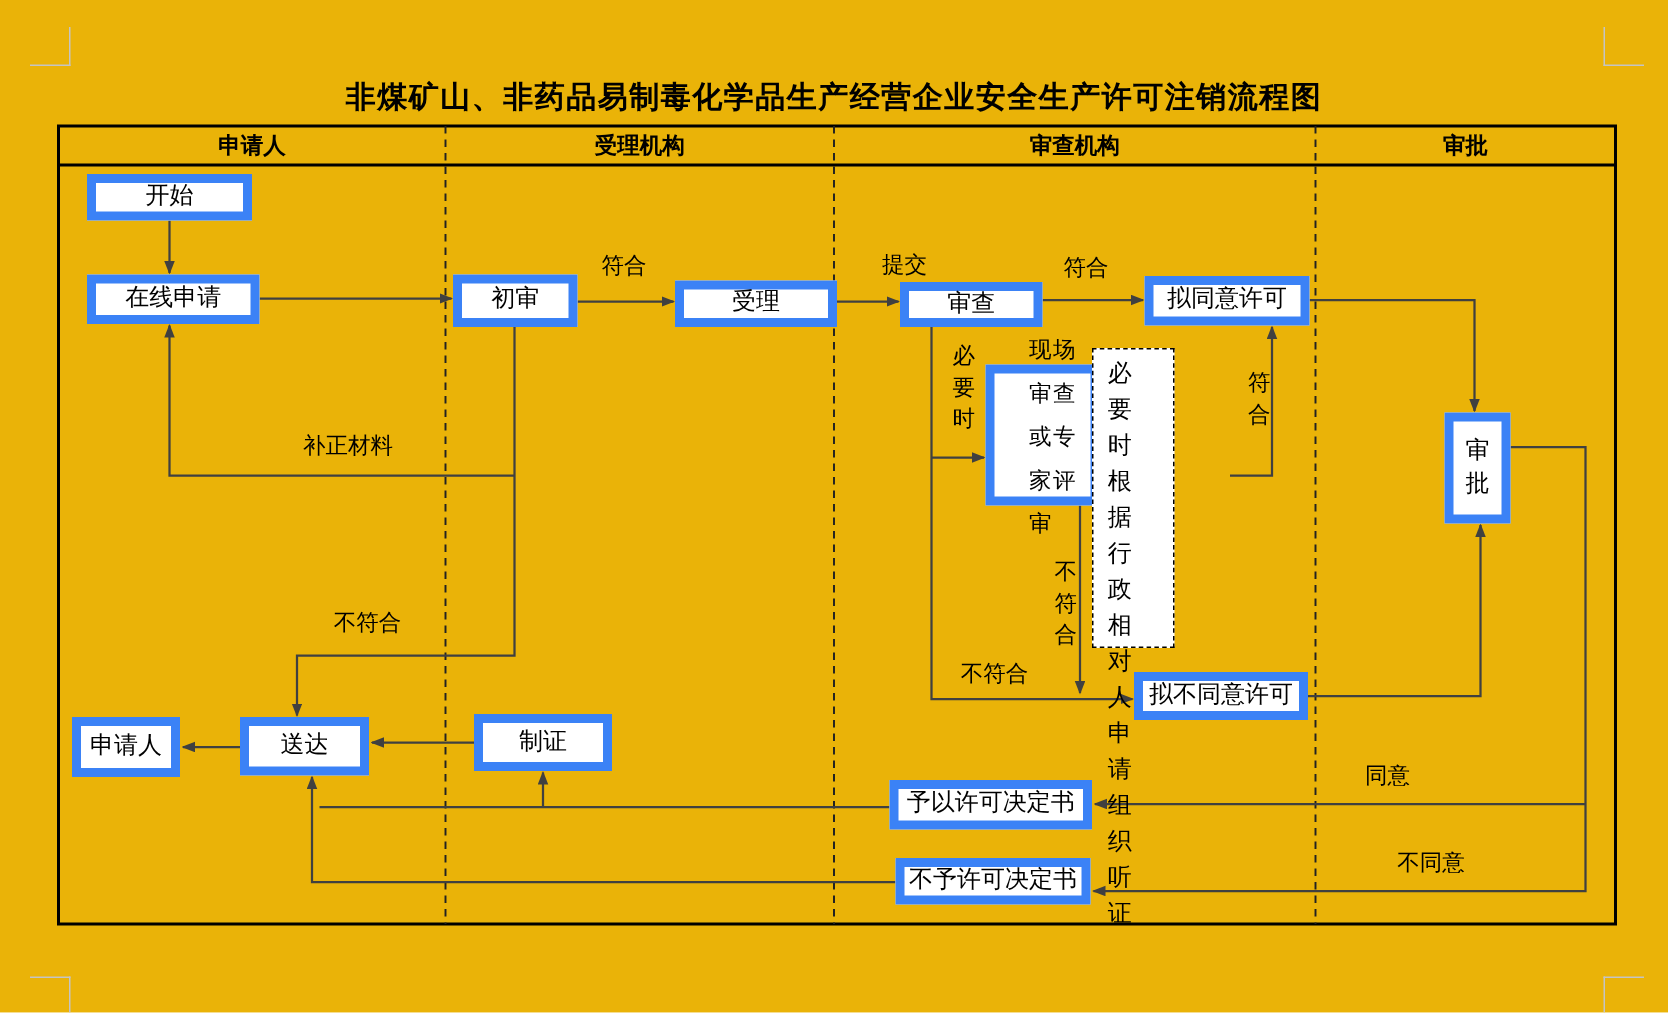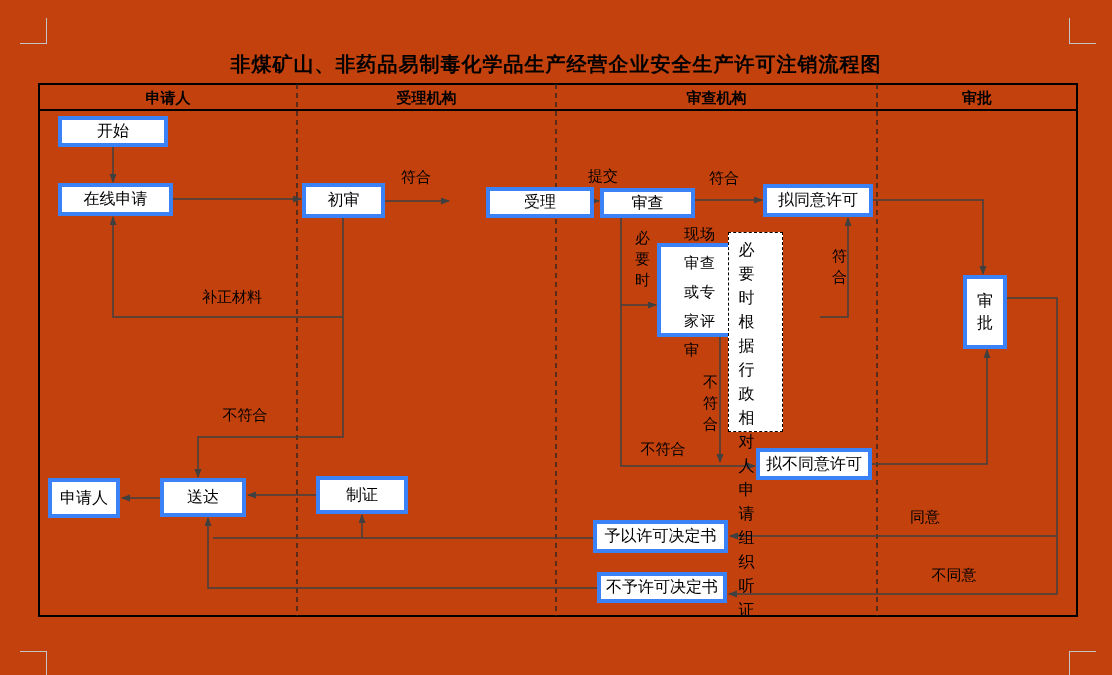--- a/index.html
+++ b/index.html
@@ -1,38 +1,38 @@
 <!DOCTYPE html>
 <html><head>
 <meta charset="utf-8">
 <style>
   html,body{margin:0;padding:0;background:#ffffff;}
   body{font-family:"Liberation Sans","DejaVu Sans",sans-serif;color:#000;}
-  .page{position:relative;width:1112px;height:675px;background:#c2410c;overflow:hidden;}
+  .page{position:relative;width:1112px;height:675px;background:#eab308;overflow:hidden;}
 
   .title{position:absolute;left:0;top:51px;width:1112px;text-align:center;
          font-size:20px;font-weight:bold;letter-spacing:1px;}
 
   .lane-header{position:absolute;top:87px;height:22px;line-height:22px;
                text-align:center;font-size:15px;font-weight:bold;}
   .lh-1{left:39px;width:258px;}
   .lh-2{left:297px;width:259px;}
   .lh-3{left:556px;width:321px;}
   .lh-4{left:877px;width:200px;}
 
   svg.connectors{position:absolute;left:0;top:0;}
 
-  .node{position:absolute;box-sizing:border-box;border:4px solid #3b82f6;background:#fff;
+  .node{position:absolute;box-sizing:border-box;border:6px solid #3b82f6;background:#fff;
         display:flex;align-items:center;justify-content:center;
         font-size:16px;text-align:center;line-height:1.15;}
   .node.dashed{border:1.5px dashed #000;align-items:flex-start;}
   .n-start{left:58px;top:116px;width:110px;height:31px;}
   .n-online{left:58px;top:183px;width:115px;height:33px;}
   .n-prelim{left:302px;top:183px;width:83px;height:35px;}
-  .n-accept{left:450px;top:187px;width:108px;height:31px;margin-left:36px;}
+  .n-accept{left:450px;top:187px;width:108px;height:31px;}
   .n-review{left:600px;top:188px;width:95px;height:30px;}
   .n-propapprove{left:763px;top:184px;width:110px;height:33px;}
   .n-onsite{left:657px;top:243px;width:76px;height:94px;font-size:15px;padding-left:23px;}
   .n-onsite .wrap3{width:50px;line-height:29px;margin-top:3px;word-break:break-all;text-align:left;letter-spacing:1px;}
   .n-hearing{left:728px;top:232px;width:55px;height:200px;font-size:16px;}
   .n-hearing .wrap2{width:34px;line-height:24px;margin-top:5px;word-break:break-all;text-align:left;letter-spacing:2px;}
   .n-approval{left:963px;top:275px;width:44px;height:74px;}
   .n-approval .wrap1{width:17px;line-height:22px;word-break:break-all;}
   .n-propdeny{left:756px;top:448px;width:116px;height:32px;}
   .n-applicant2{left:48px;top:478px;width:72px;height:40px;}

